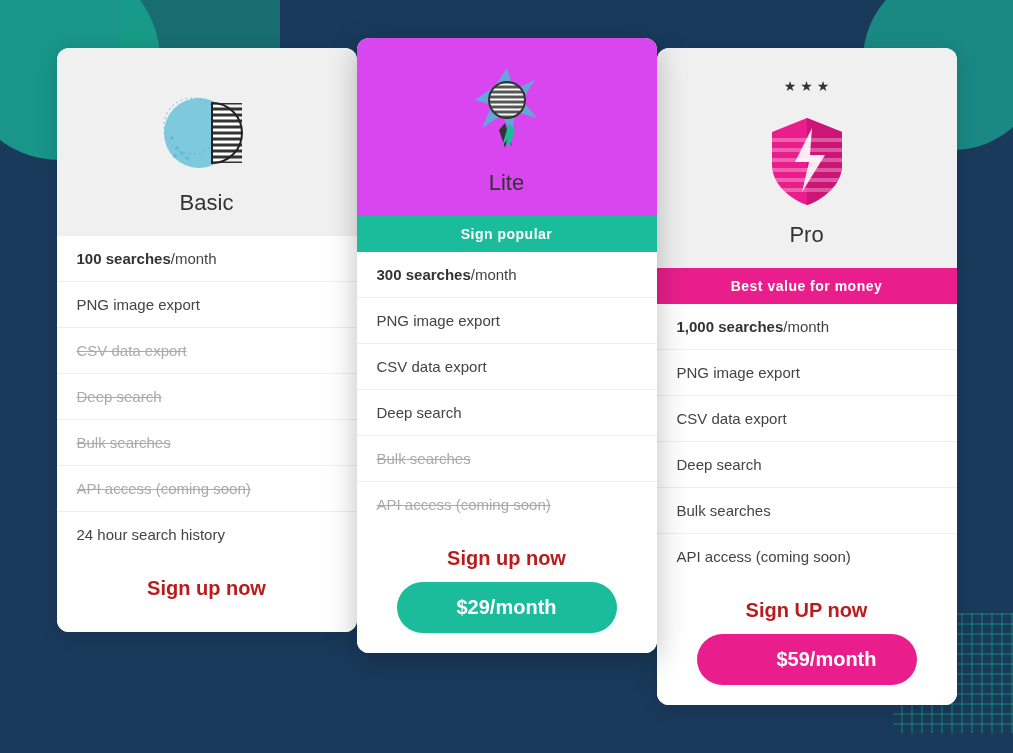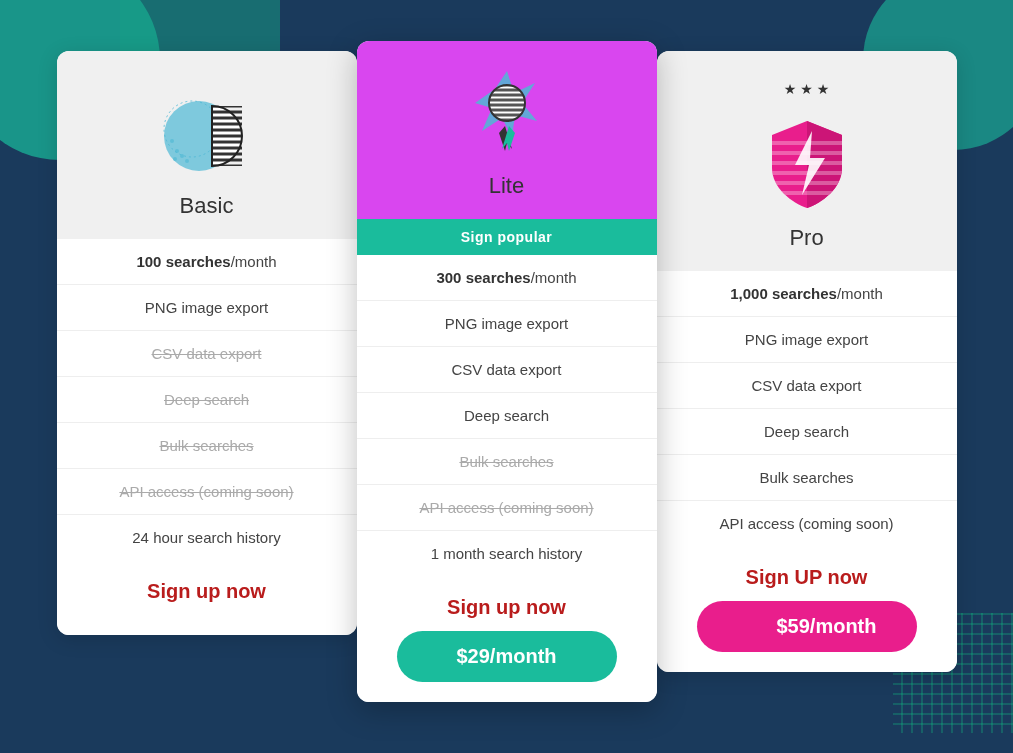--- a/index.html
+++ b/index.html
@@ -145,21 +145,20 @@
       color: #fff;
     }
 
     .features-list {
       padding: 0;
       list-style: none;
     }
 
     .feature-item {
       padding: 14px 20px;
-      text-align: center;
       font-size: 15px;
       color: #444;
       border-bottom: 1px solid #eee;
     }
 
     .feature-item:last-child {
       border-bottom: none;
     }
 
     .feature-item.strikethrough {
@@ -326,21 +325,20 @@
 
     <ul class="features-list">
       <li class="feature-item">
         <strong>300 searches</strong><span>/month</span>
       </li>
       <li class="feature-item">PNG image export</li>
       <li class="feature-item">CSV data export</li>
       <li class="feature-item">Deep search</li>
       <li class="feature-item strikethrough">Bulk searches</li>
       <li class="feature-item strikethrough">API access (coming soon)</li>
-      <li class="feature-item">1 month search history</li>
     </ul>
 
     <div class="signup-section">
       <div class="signup-label">Sign up now</div>
       <button class="price-button price-button-teal">$29/month</button>
     </div>
   </div>
 
   <div class="plan-card pro-card">
     <div class="plan-icon-area">
@@ -367,20 +365,21 @@
             <line x1="15" y1="70" x2="85" y2="70" stroke="rgba(255,255,255,0.3)" stroke-width="4"></line>
             <line x1="15" y1="80" x2="85" y2="80" stroke="rgba(255,255,255,0.3)" stroke-width="4"></line>
           </g>
 
           <path d="M55,18 L38,52 L52,52 L45,82 L68,45 L53,45 Z" fill="white" opacity="0.9"></path>
         </svg>
       </div>
       <div class="plan-name">Pro</div>
     </div>
 
+    <div class="badge badge-pink">Best value for money</div>
 
     <ul class="features-list">
       <li class="feature-item">
         <strong>1,000 searches</strong><span>/month</span>
       </li>
       <li class="feature-item">PNG image export</li>
       <li class="feature-item">CSV data export</li>
       <li class="feature-item">Deep search</li>
       <li class="feature-item">Bulk searches</li>
       <li class="feature-item">API access (coming soon)</li>

